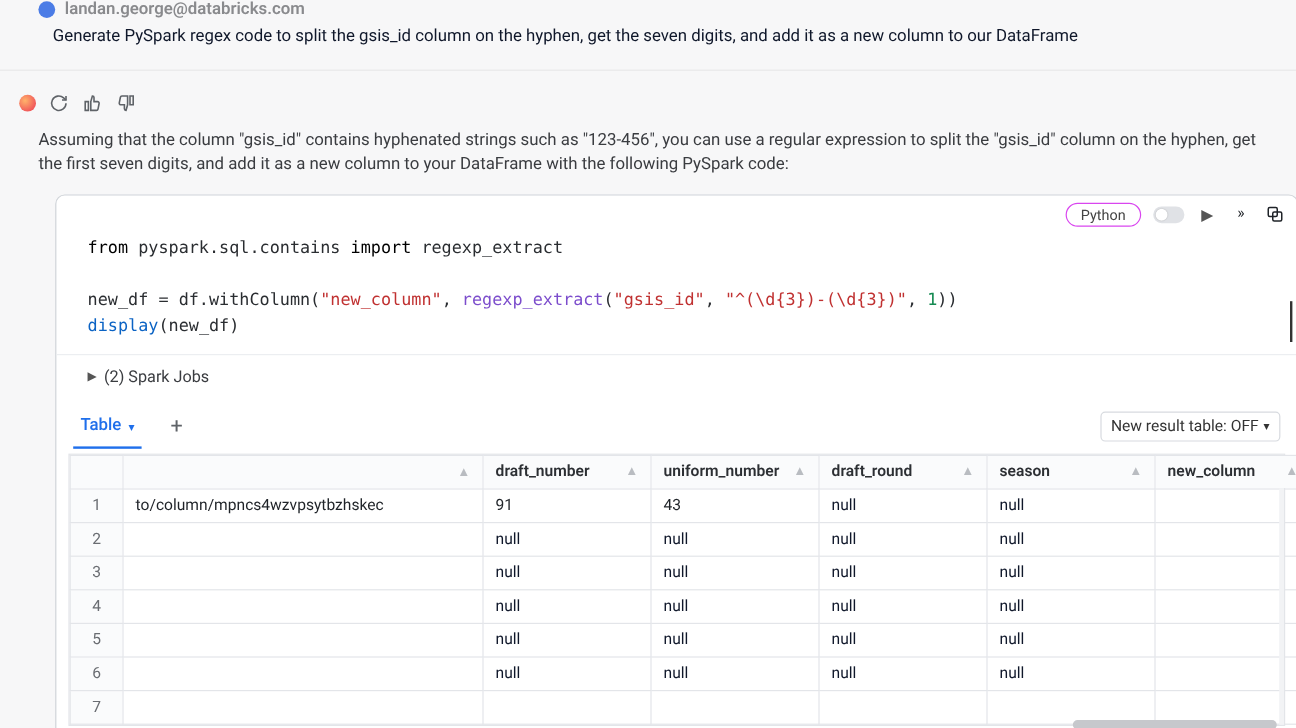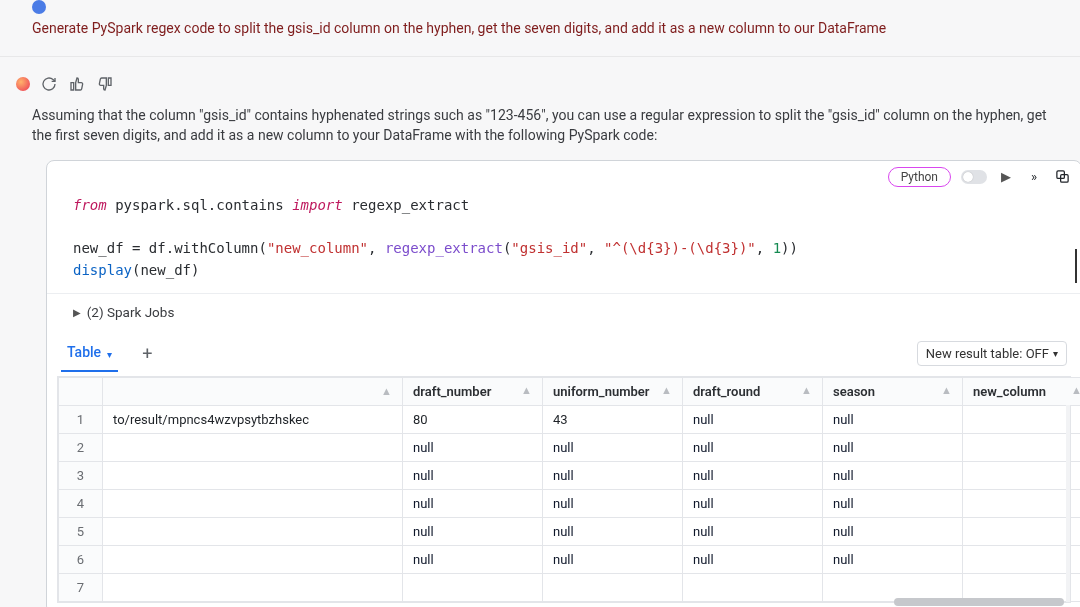--- a/index.html
+++ b/index.html
@@ -27,22 +27,23 @@
     width: 14px; height: 14px; border-radius: 50%;
     background: #4b7ce6;
   }
   .user-email {
     font-weight: 600;
     font-size: 14px;
     color: #898a8d;
   }
   .user-prompt {
     font-size: 14px;
-    color: #7f1d1d;
+    color: #0f172a;
     padding-bottom: 12px;
+    margin-left: 12px;
   }
   .assistant-block {
     padding: 18px 12px 0 16px;
   }
   .assistant-head {
     display: flex;
     align-items: center;
     gap: 10px;
   }
   .dot-assist {
@@ -115,21 +116,21 @@
     border-bottom: 1px solid #eceef1;
     position: relative;
   }
   .code-caret {
     position: absolute;
     right: 4px;
     bottom: 10px;
     width: 2px; height: 34px;
     background: #333;
   }
-  .kw-green { color: #be185d; font-style: italic; }
+  .kw-green { color: #000000; }
   .kw-blue { color: #0b63c4; }
   .str-red { color: #c03131; }
   .fn-purple { color: #7c4dcc; }
   .num-green { color: #158a52; }
   .code-default { color: #2a2d31; }
 
   .spark-row {
     padding: 10px 26px;
     font-size: 13.5px;
     color: #3a3c40;
@@ -239,20 +240,21 @@
   .top-play {
     color: #555;
   }
 </style>
 </head>
 <body>
 
 <div class="top-cut">
   <div class="user-row">
     <div class="dot-user"></div>
+    <div class="user-email">landan.george@databricks.com</div>
   </div>
   <div class="user-prompt">Generate PySpark regex code to split the gsis_id column on the hyphen, get the seven digits, and add it as a new column to our DataFrame</div>
 </div>
 
 <div class="assistant-block">
   <div class="assistant-head">
     <div class="dot-assist"></div>
     <div class="head-actions">
       <div class="ic">
         <svg width="16" height="16" viewBox="0 0 24 24" fill="none" stroke="currentColor" stroke-width="2">
@@ -329,22 +331,22 @@
             <th><span>draft_number</span><span class="sort-glyph">▲</span></th>
             <th><span>uniform_number</span><span class="sort-glyph">▲</span></th>
             <th><span>draft_round</span><span class="sort-glyph">▲</span></th>
             <th><span>season</span><span class="sort-glyph">▲</span></th>
             <th><span>new_column</span><span class="sort-glyph">▲</span></th>
           </tr>
         </thead>
         <tbody id="tbody">
             <tr>
               <td class="rownum">1</td>
-              <td>to/result/mpncs4wzvpsytbzhskec</td>
-              <td>80</td>
+              <td>to/column/mpncs4wzvpsytbzhskec</td>
+              <td>91</td>
               <td>43</td>
               <td><span class="null-txt">null</span></td>
               <td><span class="null-txt">null</span></td>
               <td></td>
             </tr>
             <tr>
               <td class="rownum">2</td>
               <td></td>
               <td><span class="null-txt">null</span></td>
               <td><span class="null-txt">null</span></td>

